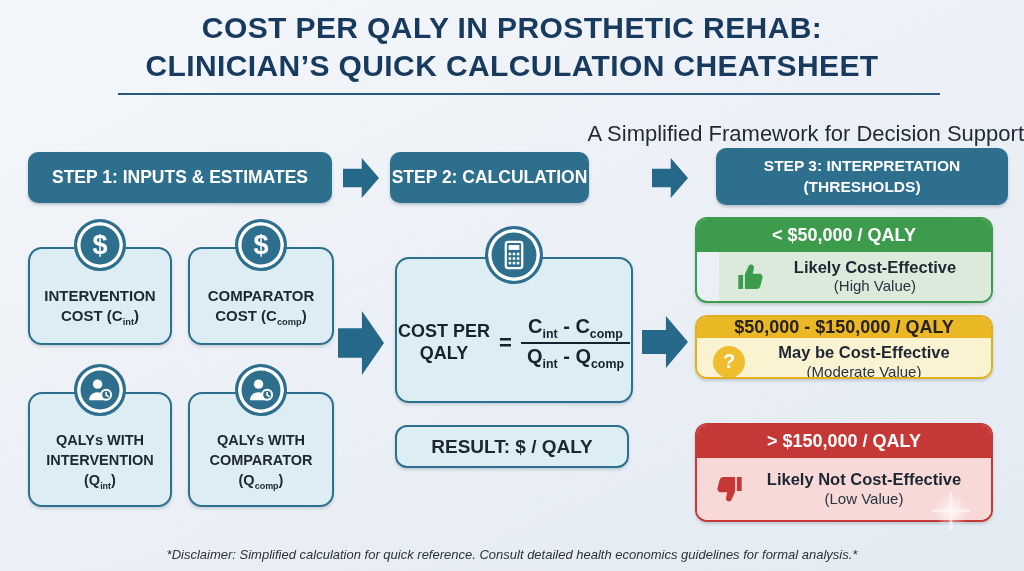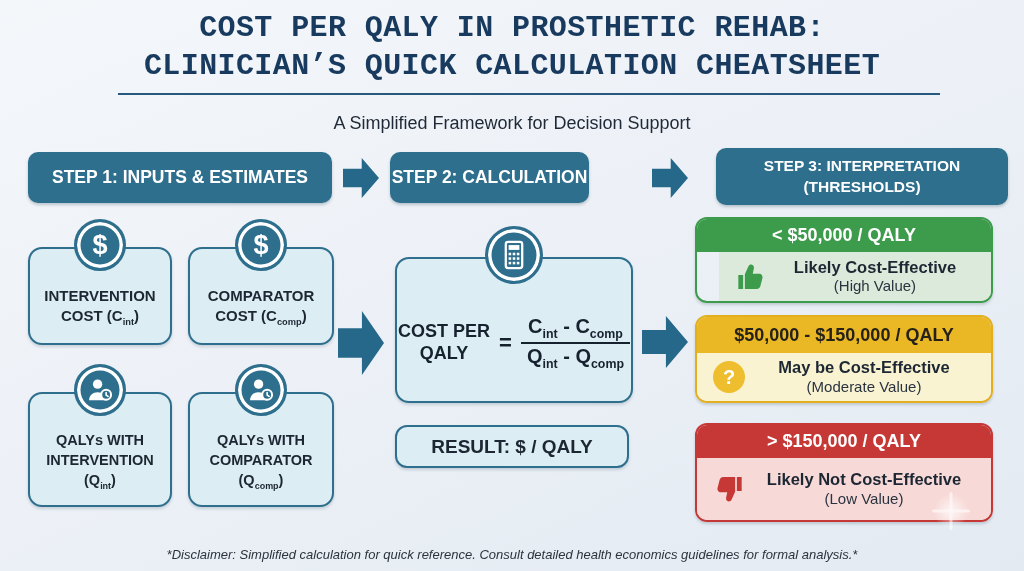--- a/index.html
+++ b/index.html
@@ -5,26 +5,26 @@
   * { margin:0; padding:0; box-sizing:border-box; }
   html,body { background:#dfe6ee; }
   .canvas {
     position:relative; width:1024px; height:571px; overflow:hidden;
     background:linear-gradient(155deg,#f4f7fa 0%, #edf1f7 45%, #e3eaf2 100%);
     font-family:"Liberation Sans", sans-serif; color:#1d2733;
   }
   
   .title {
     position:absolute; top:9px; left:0; width:100%; text-align:center;
-    color:#173a5e; font-weight:800; font-size:30px; line-height:1.27; letter-spacing:.4px;font-family:Liberation Mono, monospace;
+    color:#173a5e; font-weight:800; font-size:30px; line-height:1.27; letter-spacing:.4px;
   }
   .title-rule { position:absolute; left:118px; top:93px; width:822px; height:2px; background:#27587d; }
   .subtitle {
-    position:absolute; top:113px; left:0; width:100%; text-align:center;
-    font-size:18px; color:#1f2a36;
+    position:absolute; top:121px; left:0; width:100%; text-align:right;
+    font-size:22px; color:#1f2a36;
   }
   
   .step-header {
     position:absolute; background:#2e6f8e; border-radius:10px; color:#fff;
     display:flex; flex-direction:column; align-items:center; justify-content:center;
     font-weight:bold; text-align:center; box-shadow:0 2px 3px rgba(30,60,80,.25);
   }
   .h1 { left:28px;  top:152px; width:304px; height:51px; font-size:17.5px; }
   .h2 { left:390px; top:152px; width:199px; height:51px; font-size:17.5px; }
   .h3 { left:716px; top:148px; width:292px; height:57px; font-size:15.5px; line-height:1.3; }
@@ -77,21 +77,21 @@
   }
   .th-header { height:33px; display:flex; align-items:center; justify-content:center; font-weight:bold; font-size:18px; }
   .th-body { flex:1; display:flex; align-items:center; padding:4px 10px 4px 14px; }
   .th-icon { width:36px; height:36px; flex:0 0 36px; display:flex; align-items:center; justify-content:center; }
   .th-text { flex:1; text-align:center; line-height:1.25; }
   .verdict { font-weight:bold; font-size:16.5px; color:#1d2733; }
   .note { font-size:15px; color:#2a3440; }
   .th-green  { top:217px; height:86px; border:2px solid #3d9b4c; }
   .th-green  .th-header { background:#3d9b4c; color:#fff;text-align:right; }
   .th-green  .th-body   { background:#dceadb;margin-left:22px; }
-  .th-yellow { top:315px; height:88px; border:2px solid #e3af1e; }
+  .th-yellow { top:315px; height:64px; border:2px solid #e3af1e; }
   .th-yellow .th-header { background:#eab824; color:#26221a; height:36px; }
   .th-yellow .th-body   { background:#faf3d2; }
   .th-red    { top:423px; height:99px; border:2px solid #c63836; }
   .th-red    .th-header { background:#c63836; color:#fff; }
   .th-red    .th-body   { background:#f7d9d7; }
   .q-circle {
     width:32px; height:32px; border-radius:50%; background:#eebe2f; color:#fff;
     font-weight:bold; font-size:20px; display:flex; align-items:center; justify-content:center;
   }
   .thumb-down { transform:rotate(180deg); }

